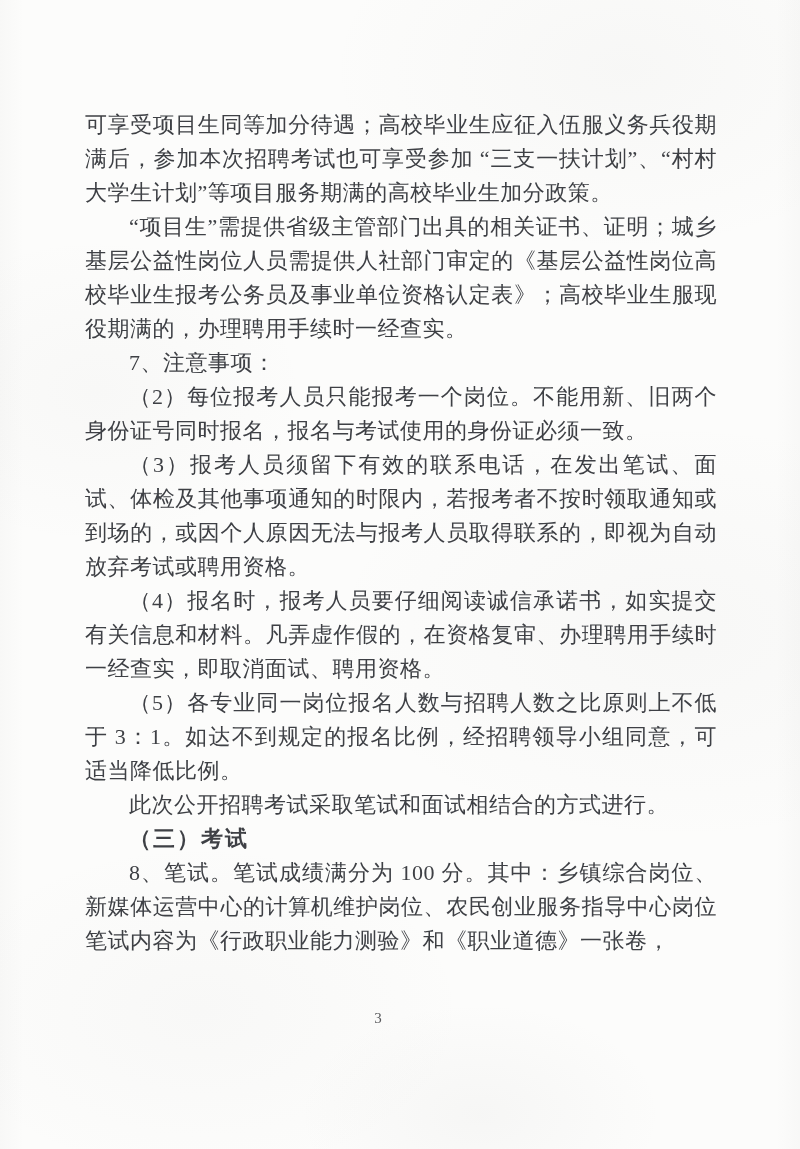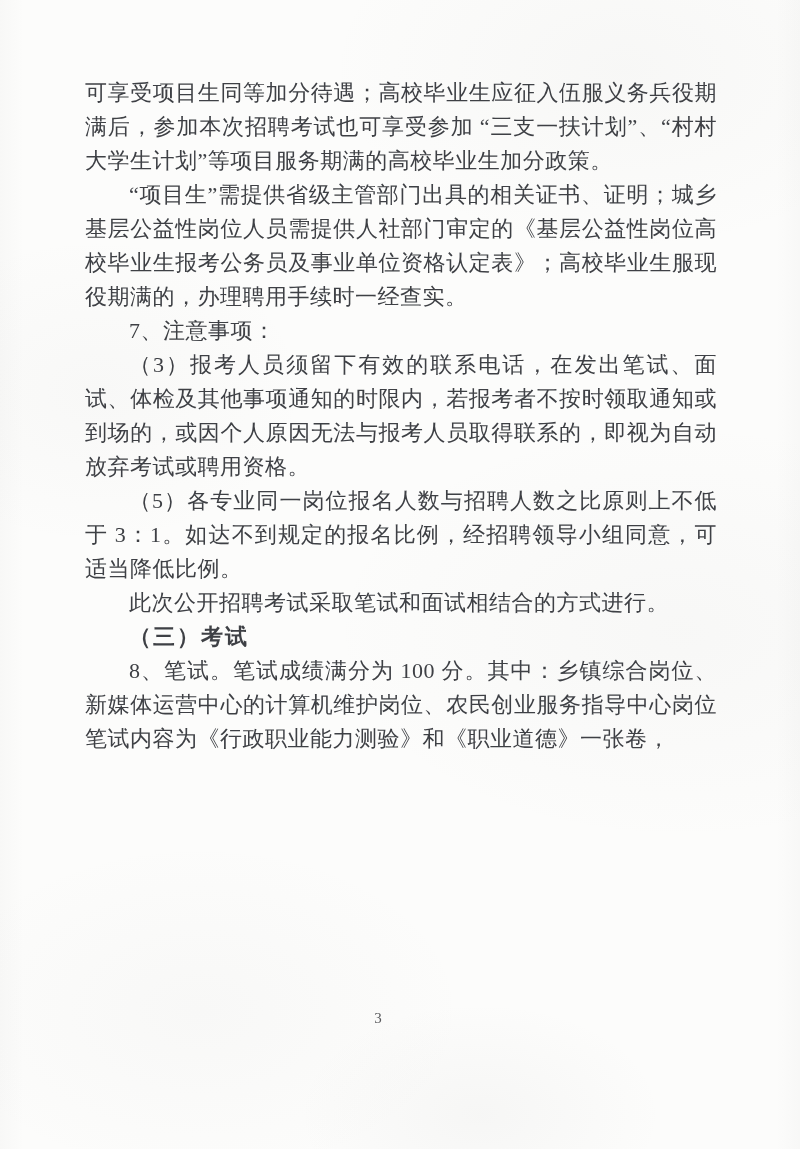--- a/index.html
+++ b/index.html
@@ -20,21 +20,21 @@
       radial-gradient(ellipse 500px 300px at 85% 55%, rgba(150,150,148,0.045), rgba(0,0,0,0) 70%),
       radial-gradient(ellipse 380px 240px at 25% 88%, rgba(150,150,148,0.04), rgba(0,0,0,0) 70%),
       radial-gradient(ellipse 260px 160px at 60% 97%, rgba(140,140,138,0.05), rgba(0,0,0,0) 70%),
       linear-gradient(90deg, rgba(120,120,118,0.03) 0%, rgba(0,0,0,0) 3%, rgba(0,0,0,0) 97%, rgba(120,120,118,0.03) 100%);
     font-family: "Liberation Serif", "DejaVu Serif", serif;
     color: #3e4045;
   }
   .doc-body {
     position: absolute;
     left: 85px;
-    top: 76px;
+    top: 108px;
     width: 632px;
     font-size: 22px;
     line-height: 34px;
     letter-spacing: 0.5px;
     text-align: justify;
   }
   .doc-body p {
     margin: 0;
     padding: 0;
     text-indent: 0;
@@ -59,20 +59,22 @@
   }
 </style>
 </head>
 <body>
 
 <div class="scan-page">
   <div class="doc-body">
     <p>可享受项目生同等加分待遇；高校毕业生应征入伍服义务兵役期满后，参加本次招聘考试也可享受参加 “三支一扶计划”、“村村大学生计划”等项目服务期满的高校毕业生加分政策。</p>
     <p class="indent">“项目生”需提供省级主管部门出具的相关证书、证明；城乡基层公益性岗位人员需提供人社部门审定的《基层公益性岗位高校毕业生报考公务员及事业单位资格认定表》；高校毕业生服现役期满的，办理聘用手续时一经查实。</p>
     <p class="indent">7、注意事项：</p>
+    <p class="indent">（2）每位报考人员只能报考一个岗位。不能用新、旧两个身份证号同时报名，报名与考试使用的身份证必须一致。</p>
     <p class="indent">（3）报考人员须留下有效的联系电话，在发出笔试、面试、体检及其他事项通知的时限内，若报考者不按时领取通知或到场的，或因个人原因无法与报考人员取得联系的，即视为自动放弃考试或聘用资格。</p>
+    <p class="indent">（4）报名时，报考人员要仔细阅读诚信承诺书，如实提交有关信息和材料。凡弄虚作假的，在资格复审、办理聘用手续时一经查实，即取消面试、聘用资格。</p>
     <p class="indent">（5）各专业同一岗位报名人数与招聘人数之比原则上不低于 3：1。如达不到规定的报名比例，经招聘领导小组同意，可适当降低比例。</p>
     <p class="indent">此次公开招聘考试采取笔试和面试相结合的方式进行。</p>
     <p class="indent section-head">（三）考试</p>
     <p class="indent">8、笔试。笔试成绩满分为 100 分。其中：乡镇综合岗位、新媒体运营中心的计算机维护岗位、农民创业服务指导中心岗位笔试内容为《行政职业能力测验》和《职业道德》一张卷，</p>
   </div>
   <div class="page-number">3</div>
 </div>
 
 </body></html>

